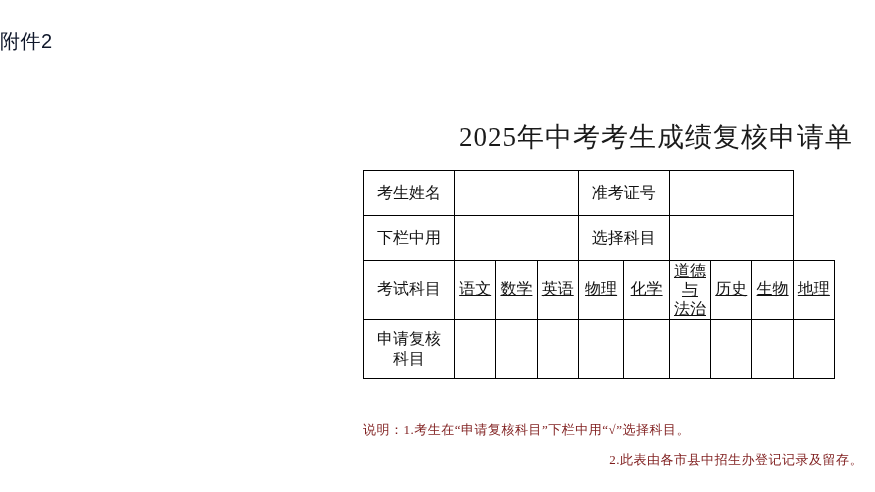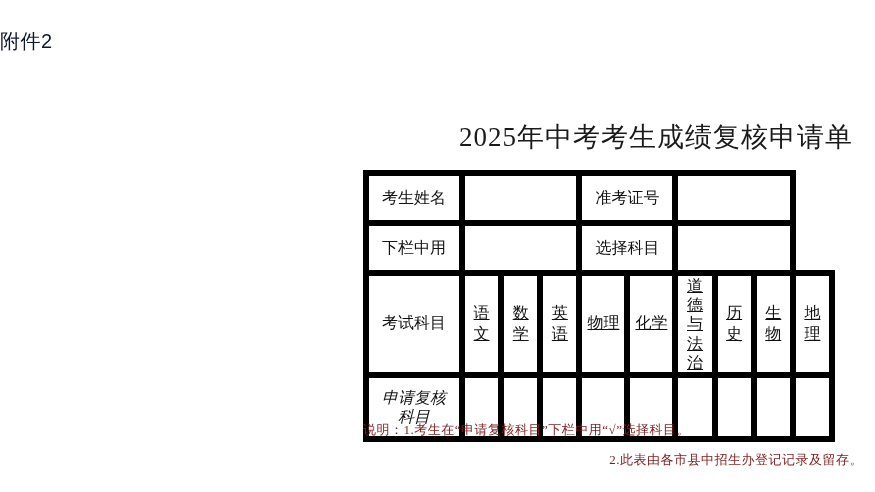--- a/index.html
+++ b/index.html
@@ -46,21 +46,21 @@
     top: 170px;
     width: 472px;
   }
 
   table.form-table {
     border-collapse: collapse;
     width: 472px;
     table-layout: fixed;
   }
   table.form-table td {
-    border: 6px solid #000000;
+    border: 1px solid #000000;
     height: 44px;
     text-align: center;
     vertical-align: middle;
     font-family: "Liberation Sans", sans-serif;
     font-size: 16px;
     color: #111111;
     padding: 0 2px;
   }
   td.label-cell {
     width: 86px;
@@ -76,21 +76,21 @@
   }
   td.subject-cell {
     font-size: 15px;
     text-decoration: underline;
   }
   .two-line {
     display: block;
     line-height: 1.2;
   }
   tr.subject-row td { height: 46px; }
-  tr.apply-row td { height: 58px; font-style: italic; }
+  tr.apply-row td { height: 58px; }
 
   .notes {
     position: absolute;
     left: 363px;
     top: 420px;
     width: 500px;
     font-family: "Liberation Serif", serif;
     font-size: 13px;
     color: #7f1d1d;
     line-height: 1.5;

